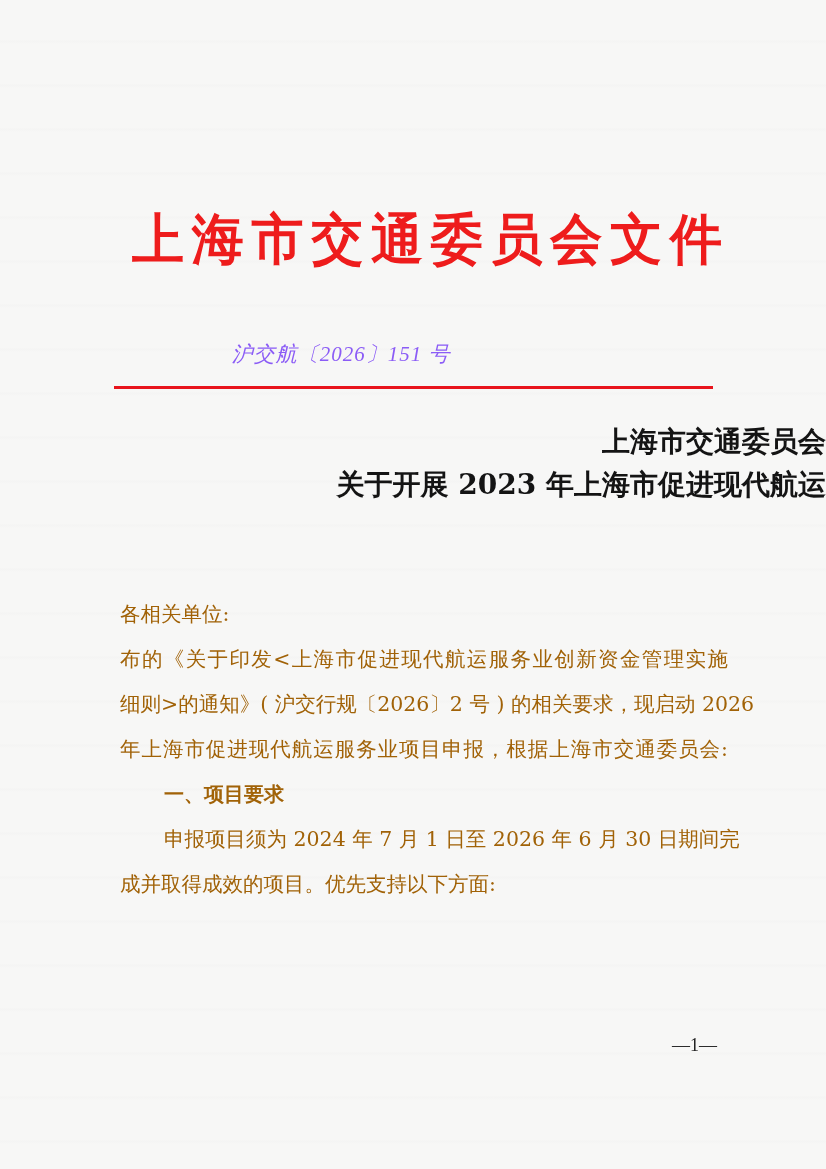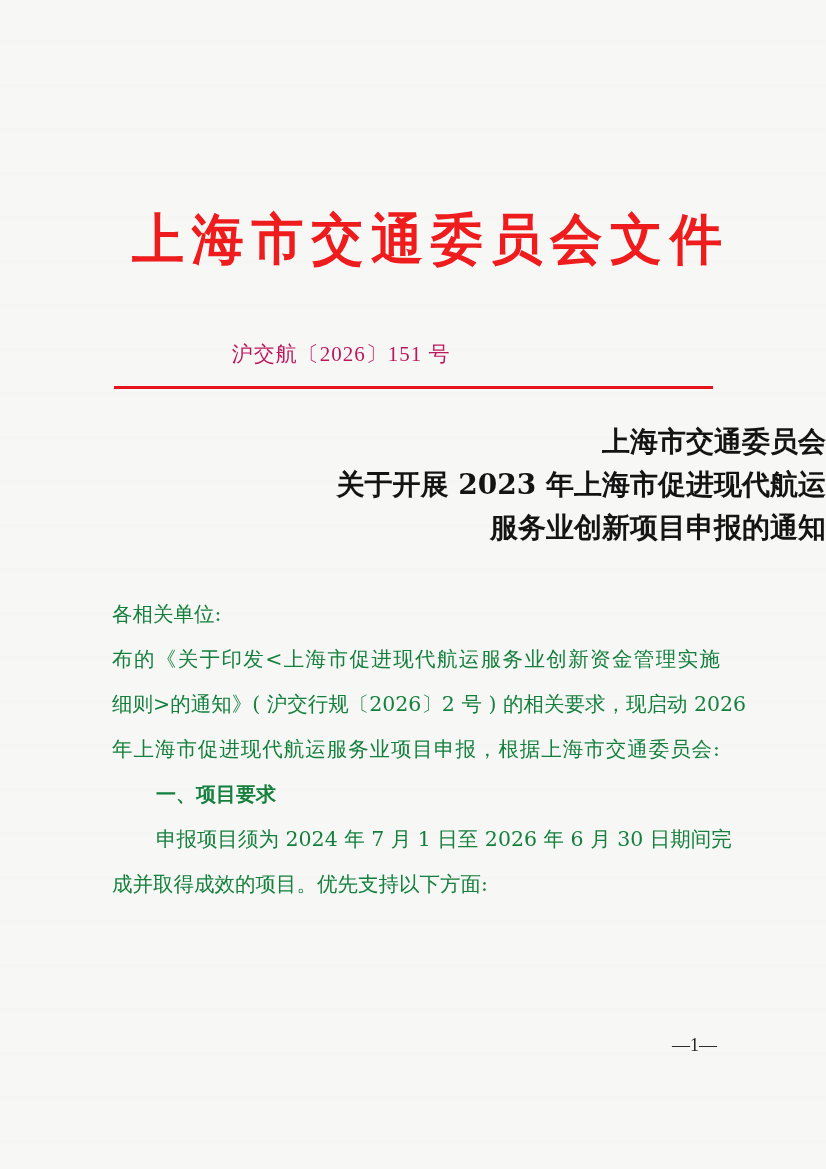--- a/index.html
+++ b/index.html
@@ -44,21 +44,22 @@
     }
     .doc-number {
       position: absolute;
       left: 0;
       width: 682px;
       top: 340px;
       text-align: center;
       font-size: 21px;
       letter-spacing: 1px;
       font-family: "Liberation Serif", "DejaVu Serif", serif;
-      color: #be185d;
+      color: #8b5cf6;
+      font-style: italic;
     }
     .red-rule {
       position: absolute;
       left: 114px;
       top: 386px;
       width: 599px;
       height: 3px;
       background: #e8141c;
     }
     .title {
@@ -69,26 +70,26 @@
       text-align: right;
       font-size: 28px;
       font-weight: bold;
       line-height: 43px;
       color: #141414;
       font-family: "DejaVu Serif", "Liberation Serif", serif;
     }
     .title div { white-space: nowrap; }
     .body {
       position: absolute;
-      left: 112px;
+      left: 120px;
       top: 592px;
       width: 608px;
       font-size: 20.5px;
       line-height: 45px;
-      color: #15803d;
+      color: #a16207;
       font-family: "DejaVu Serif", "Liberation Serif", serif;
     }
     .line {
       white-space: nowrap;
       height: 45px;
       text-align: justify;
       text-align-last: justify;
     }
     .line.last { text-align-last: left; }
     .indent { padding-left: 44px; }
@@ -127,21 +128,20 @@
     <span>件</span>
   </div>
 
   <div class="doc-number">沪交航〔2026〕151 号</div>
 
   <div class="red-rule"></div>
 
   <div class="title">
     <div>上海市交通委员会</div>
     <div>关于开展 2023 年上海市促进现代航运</div>
-    <div>服务业创新项目申报的通知</div>
   </div>
 
   <div class="body">
     <div class="line salutation">各相关单位:</div>
 
     <div class="line">布的《关于印发&lt;上海市促进现代航运服务业创新资金管理实施</div>
     <div class="line">细则&gt;的通知》( 沪交行规〔2026〕2 号 ) 的相关要求，现启动 2026</div>
     <div class="line">年上海市促进现代航运服务业项目申报，根据上海市交通委员会:</div>
 
     <div class="line last indent heading">一、项目要求</div>

